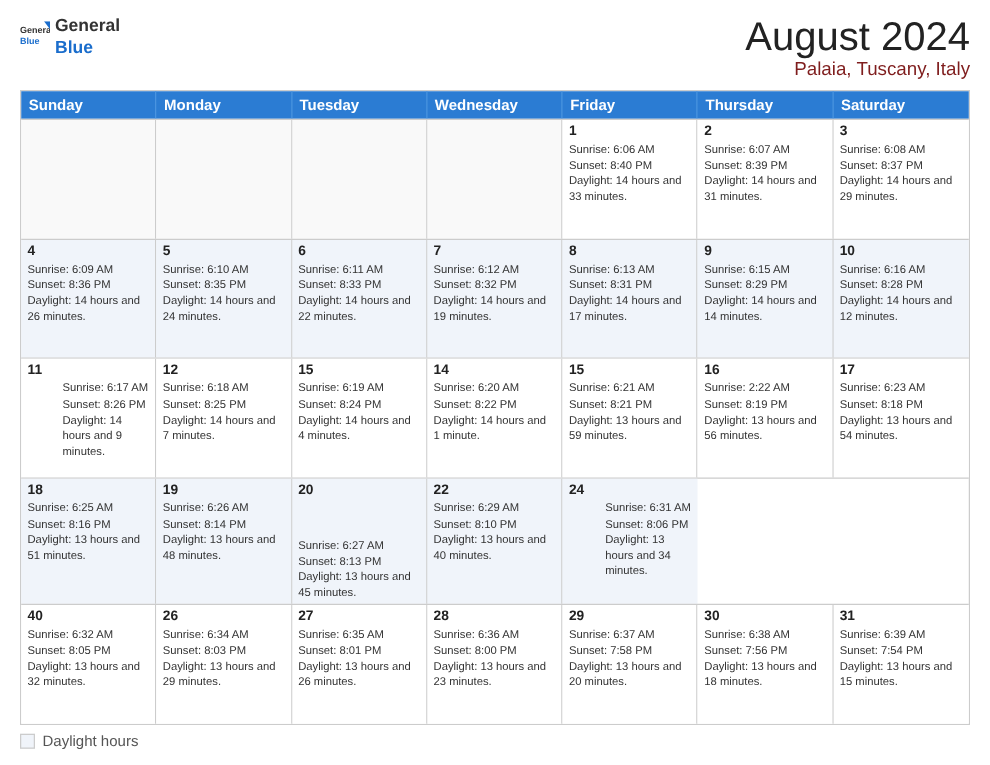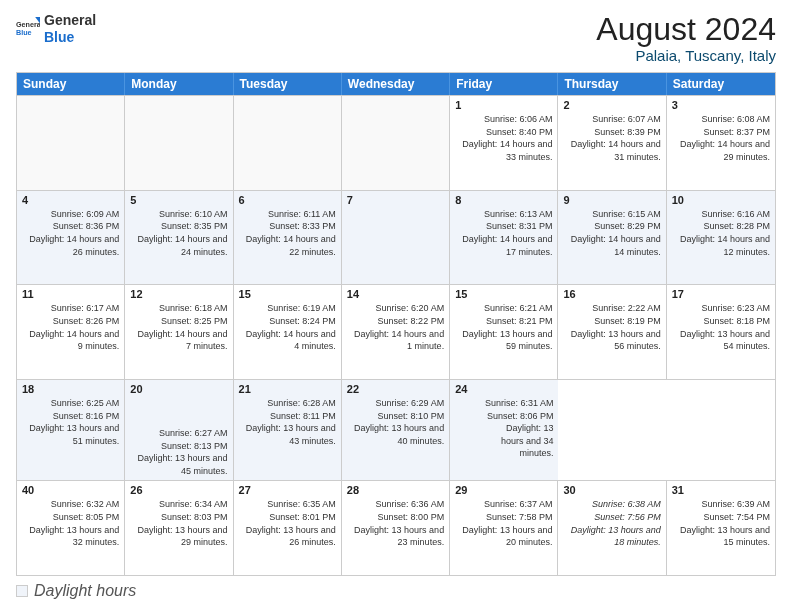--- a/index.html
+++ b/index.html
@@ -43,21 +43,21 @@
       text-align: right;
     }
     .main-title {
       font-size: 32px;
       font-weight: normal;
       color: #222;
       line-height: 1.1;
     }
     .subtitle {
       font-size: 15px;
-      color: #0c4a6e;
+      color: #7f1d1d;
     }
     .calendar {
       flex: 1;
       display: flex;
       flex-direction: column;
       border: 1px solid #ccc;
     }
     .cal-header-row {
       display: grid;
       grid-template-columns: repeat(7, 1fr);
@@ -98,30 +98,28 @@
       font-size: 11px;
       font-weight: bold;
       color: #222;
       display: block;
       margin-bottom: 2px;
     }
     .cell-text {
       font-size: 9px;
       line-height: 1.4;
       color: #333;
-      text-align: right;
     }
     .legend {
       display: flex;
       align-items: center;
       gap: 6px;
       margin-top: 6px;
-      font-size: 16px;
+      font-size: 12px;
       color: #555;
-      font-style: italic;
     }
     .legend-box {
       width: 12px;
       height: 12px;
       background: #f0f4fa;
       border: 1px solid #ccc;
       display: inline-block;
     }
   </style>
 </head>
@@ -196,20 +194,23 @@
 Daylight: 14 hours and 24 minutes.</div>
           </div>
           <div class="cal-cell alt-row">
             <span class="day-num">6</span>
             <div class="cell-text" style="white-space: pre-line;">Sunrise: 6:11 AM
 Sunset: 8:33 PM
 Daylight: 14 hours and 22 minutes.</div>
           </div>
           <div class="cal-cell alt-row">
             <span class="day-num">7</span>
+            <div class="cell-text" style="white-space: pre-line;">Sunrise: 6:12 AM
+Sunset: 8:32 PM
+Daylight: 14 hours and 19 minutes.</div>
           </div>
           <div class="cal-cell alt-row">
             <span class="day-num">8</span>
             <div class="cell-text" style="white-space: pre-line;">Sunrise: 6:13 AM
 Sunset: 8:31 PM
 Daylight: 14 hours and 17 minutes.</div>
           </div>
           <div class="cal-cell alt-row">
             <span class="day-num">9</span>
             <div class="cell-text" style="white-space: pre-line;">Sunrise: 6:15 AM
@@ -219,21 +220,21 @@
           <div class="cal-cell alt-row">
             <span class="day-num">10</span>
             <div class="cell-text" style="white-space: pre-line;">Sunrise: 6:16 AM
 Sunset: 8:28 PM
 Daylight: 14 hours and 12 minutes.</div>
           </div>
         </div>
         <div class="cal-row">
           <div class="cal-cell">
             <span class="day-num">11</span>
-            <div class="cell-text" style="white-space: pre-line;">Sunrise: 6:17 AM
+            <div class="cell-text" style="white-space: pre-line; margin-left: 28px;">Sunrise: 6:17 AM
 Sunset: 8:26 PM
 Daylight: 14 hours and 9 minutes.</div>
           </div>
           <div class="cal-cell">
             <span class="day-num">12</span>
             <div class="cell-text" style="white-space: pre-line;">Sunrise: 6:18 AM
 Sunset: 8:25 PM
 Daylight: 14 hours and 7 minutes.</div>
           </div>
           <div class="cal-cell">
@@ -268,32 +269,32 @@
           </div>
         </div>
         <div class="cal-row">
           <div class="cal-cell alt-row">
             <span class="day-num">18</span>
             <div class="cell-text" style="white-space: pre-line;">Sunrise: 6:25 AM
 Sunset: 8:16 PM
 Daylight: 13 hours and 51 minutes.</div>
           </div>
           <div class="cal-cell alt-row">
+            <span class="day-num">19</span>
+            <div class="cell-text" style="white-space: pre-line;">Sunrise: 6:26 AM
+Sunset: 8:14 PM
+Daylight: 13 hours and 48 minutes.</div>
+          </div>
+          <div class="cal-cell alt-row">
             <span class="day-num">20</span>
             <div class="cell-text" style="white-space: pre-line; margin-top: 32px;">Sunrise: 6:27 AM
 Sunset: 8:13 PM
 Daylight: 13 hours and 45 minutes.</div>
           </div>
           <div class="cal-cell alt-row">
-            <span class="day-num">21</span>
-            <div class="cell-text" style="white-space: pre-line;">Sunrise: 6:28 AM
-Sunset: 8:11 PM
-Daylight: 13 hours and 43 minutes.</div>
-          </div>
-          <div class="cal-cell alt-row">
             <span class="day-num">22</span>
             <div class="cell-text" style="white-space: pre-line;">Sunrise: 6:29 AM
 Sunset: 8:10 PM
 Daylight: 13 hours and 40 minutes.</div>
           </div>
           <div class="cal-cell alt-row">
             <span class="day-num">24</span>
             <div class="cell-text" style="white-space: pre-line; margin-left: 29px;">Sunrise: 6:31 AM
 Sunset: 8:06 PM
 Daylight: 13 hours and 34 minutes.</div>
@@ -325,21 +326,21 @@
 Daylight: 13 hours and 23 minutes.</div>
           </div>
           <div class="cal-cell">
             <span class="day-num">29</span>
             <div class="cell-text" style="white-space: pre-line;">Sunrise: 6:37 AM
 Sunset: 7:58 PM
 Daylight: 13 hours and 20 minutes.</div>
           </div>
           <div class="cal-cell">
             <span class="day-num">30</span>
-            <div class="cell-text" style="white-space: pre-line; font-style: italic;">Sunrise: 6:38 AM
+            <div class="cell-text" style="white-space: pre-line;">Sunrise: 6:38 AM
 Sunset: 7:56 PM
 Daylight: 13 hours and 18 minutes.</div>
           </div>
           <div class="cal-cell">
             <span class="day-num">31</span>
             <div class="cell-text" style="white-space: pre-line;">Sunrise: 6:39 AM
 Sunset: 7:54 PM
 Daylight: 13 hours and 15 minutes.</div>
           </div>
         </div>

